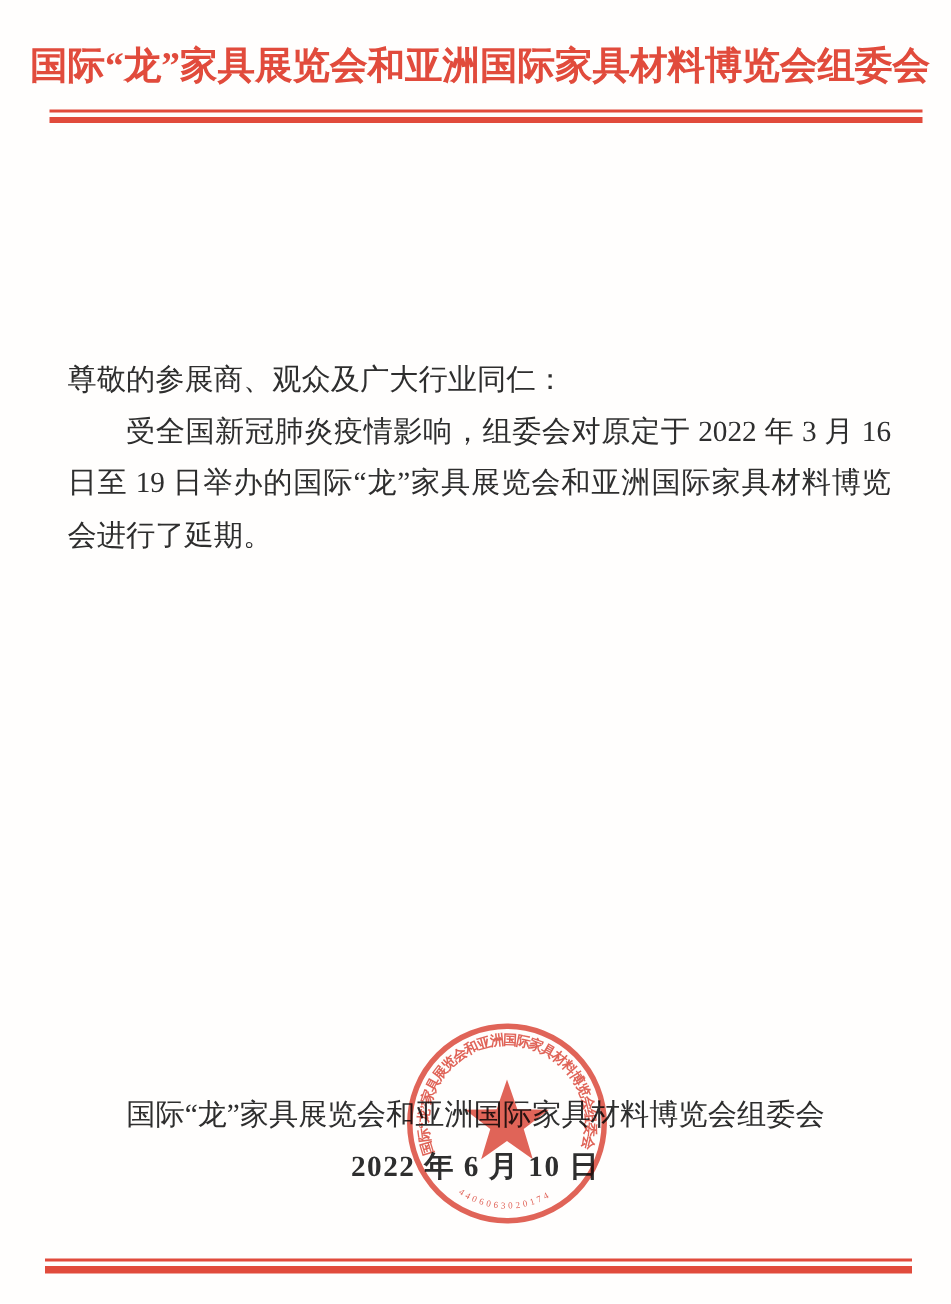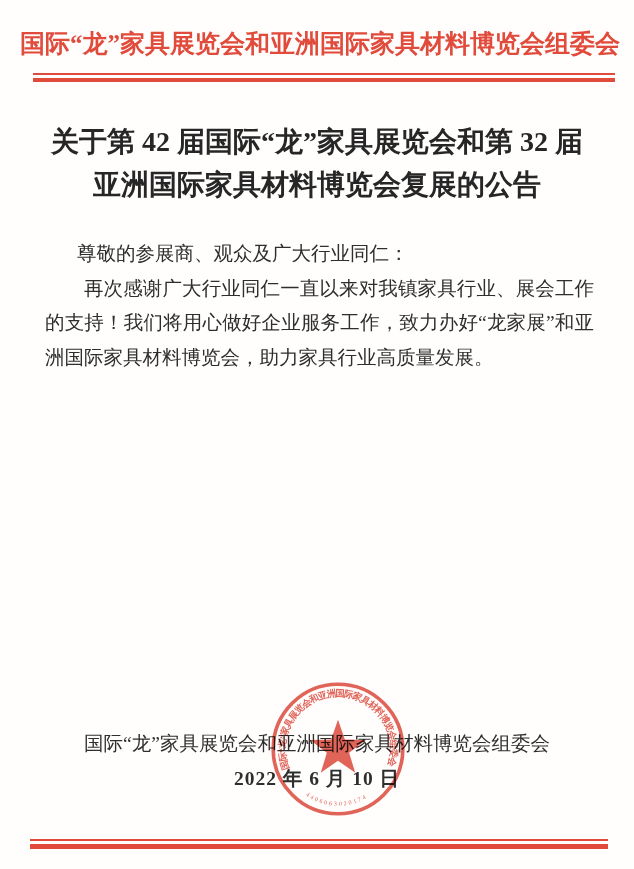--- a/index.html
+++ b/index.html
@@ -42,21 +42,21 @@
     color:#262626;
   }
   
   .body-text{
     position:absolute;top:237px;left:45px;width:549px;
     font-size:19.5px;line-height:34.7px;
     text-align:justify;
     color:#2e2e2e;
   }
   .body-text p{margin:0;text-indent:2em;}
-  .body-text .salutation{text-indent:0;margin-left:32px;}
+  .body-text .salutation{text-indent:0;}
   
   .signature-block{
     position:absolute;top:726px;left:0;right:0;
     text-align:center;
     font-size:19.5px;line-height:35px;
     color:#2e2e2e;
   }
   .signature-block .sig-date{letter-spacing:1px;font-weight:bold;}
   
   .seal{
@@ -77,28 +77,24 @@
   }
 </style>
 </head>
 <body>
 
 <div class="page">
 
   <div class="org-header">国际“龙”家具展览会和亚洲国际家具材料博览会组委会</div>
   <div class="rule header-rule"></div>
 
-  <div class="doc-title">
-    <div>关于第 42 届国际“龙”家具展览会和第 32 届</div>
-    <div>亚洲国际家具材料博览会复展的公告</div>
-  </div>
 
   <div class="body-text">
     <p class="salutation">尊敬的参展商、观众及广大行业同仁：</p>
-    <p>再次感谢广大行业同仁一直以来对我镇家具行业、展会工作的支持！我们将用心做好企业服务工作，致力办好“龙家展”和亚洲国际家具材料博览会，助力家具行业高质量发展。</p>
+    <p>受全国新冠肺炎疫情影响，组委会对原定于 2022 年 3 月 16 日至 19 日举办的国际“龙”家具展览会和亚洲国际家具材料博览会进行了延期。</p>
   </div>
 
   <div class="signature-block">
     <div class="sig-org">国际“龙”家具展览会和亚洲国际家具材料博览会组委会</div>
     <div class="sig-date">2022 年 6 月 10 日</div>
   </div>
 
   <div class="seal">
     <svg viewBox="0 0 160 160" xmlns="http://www.w3.org/2000/svg" xmlns:xlink="http://www.w3.org/1999/xlink">
       <circle cx="80" cy="80" r="64" fill="none" stroke="#dd5347" stroke-width="3.6"></circle>

